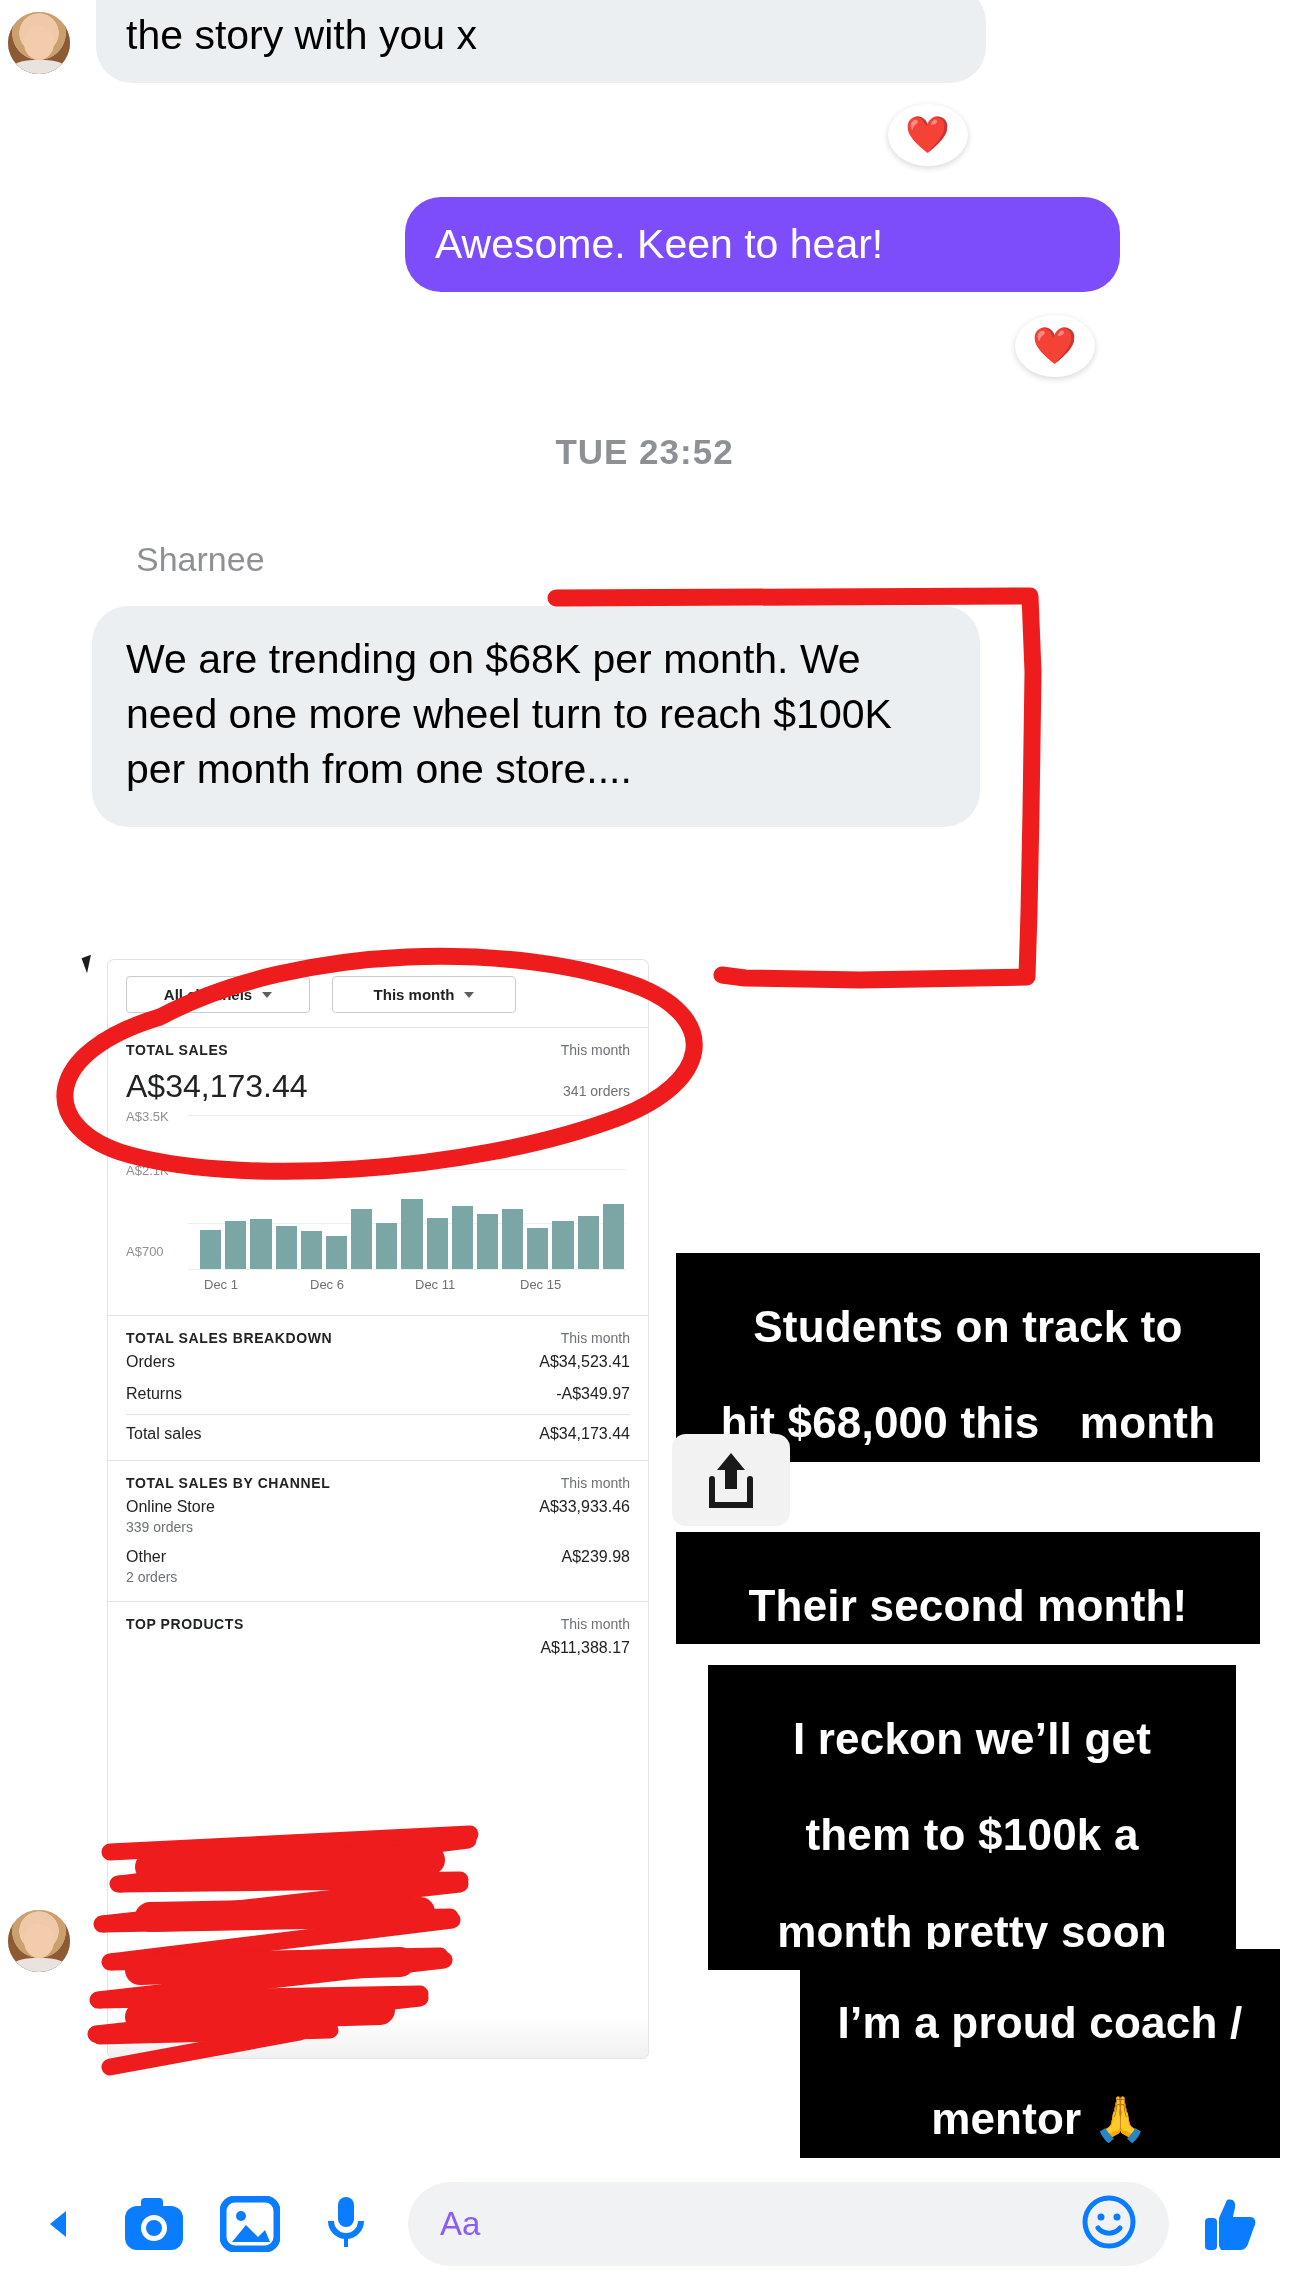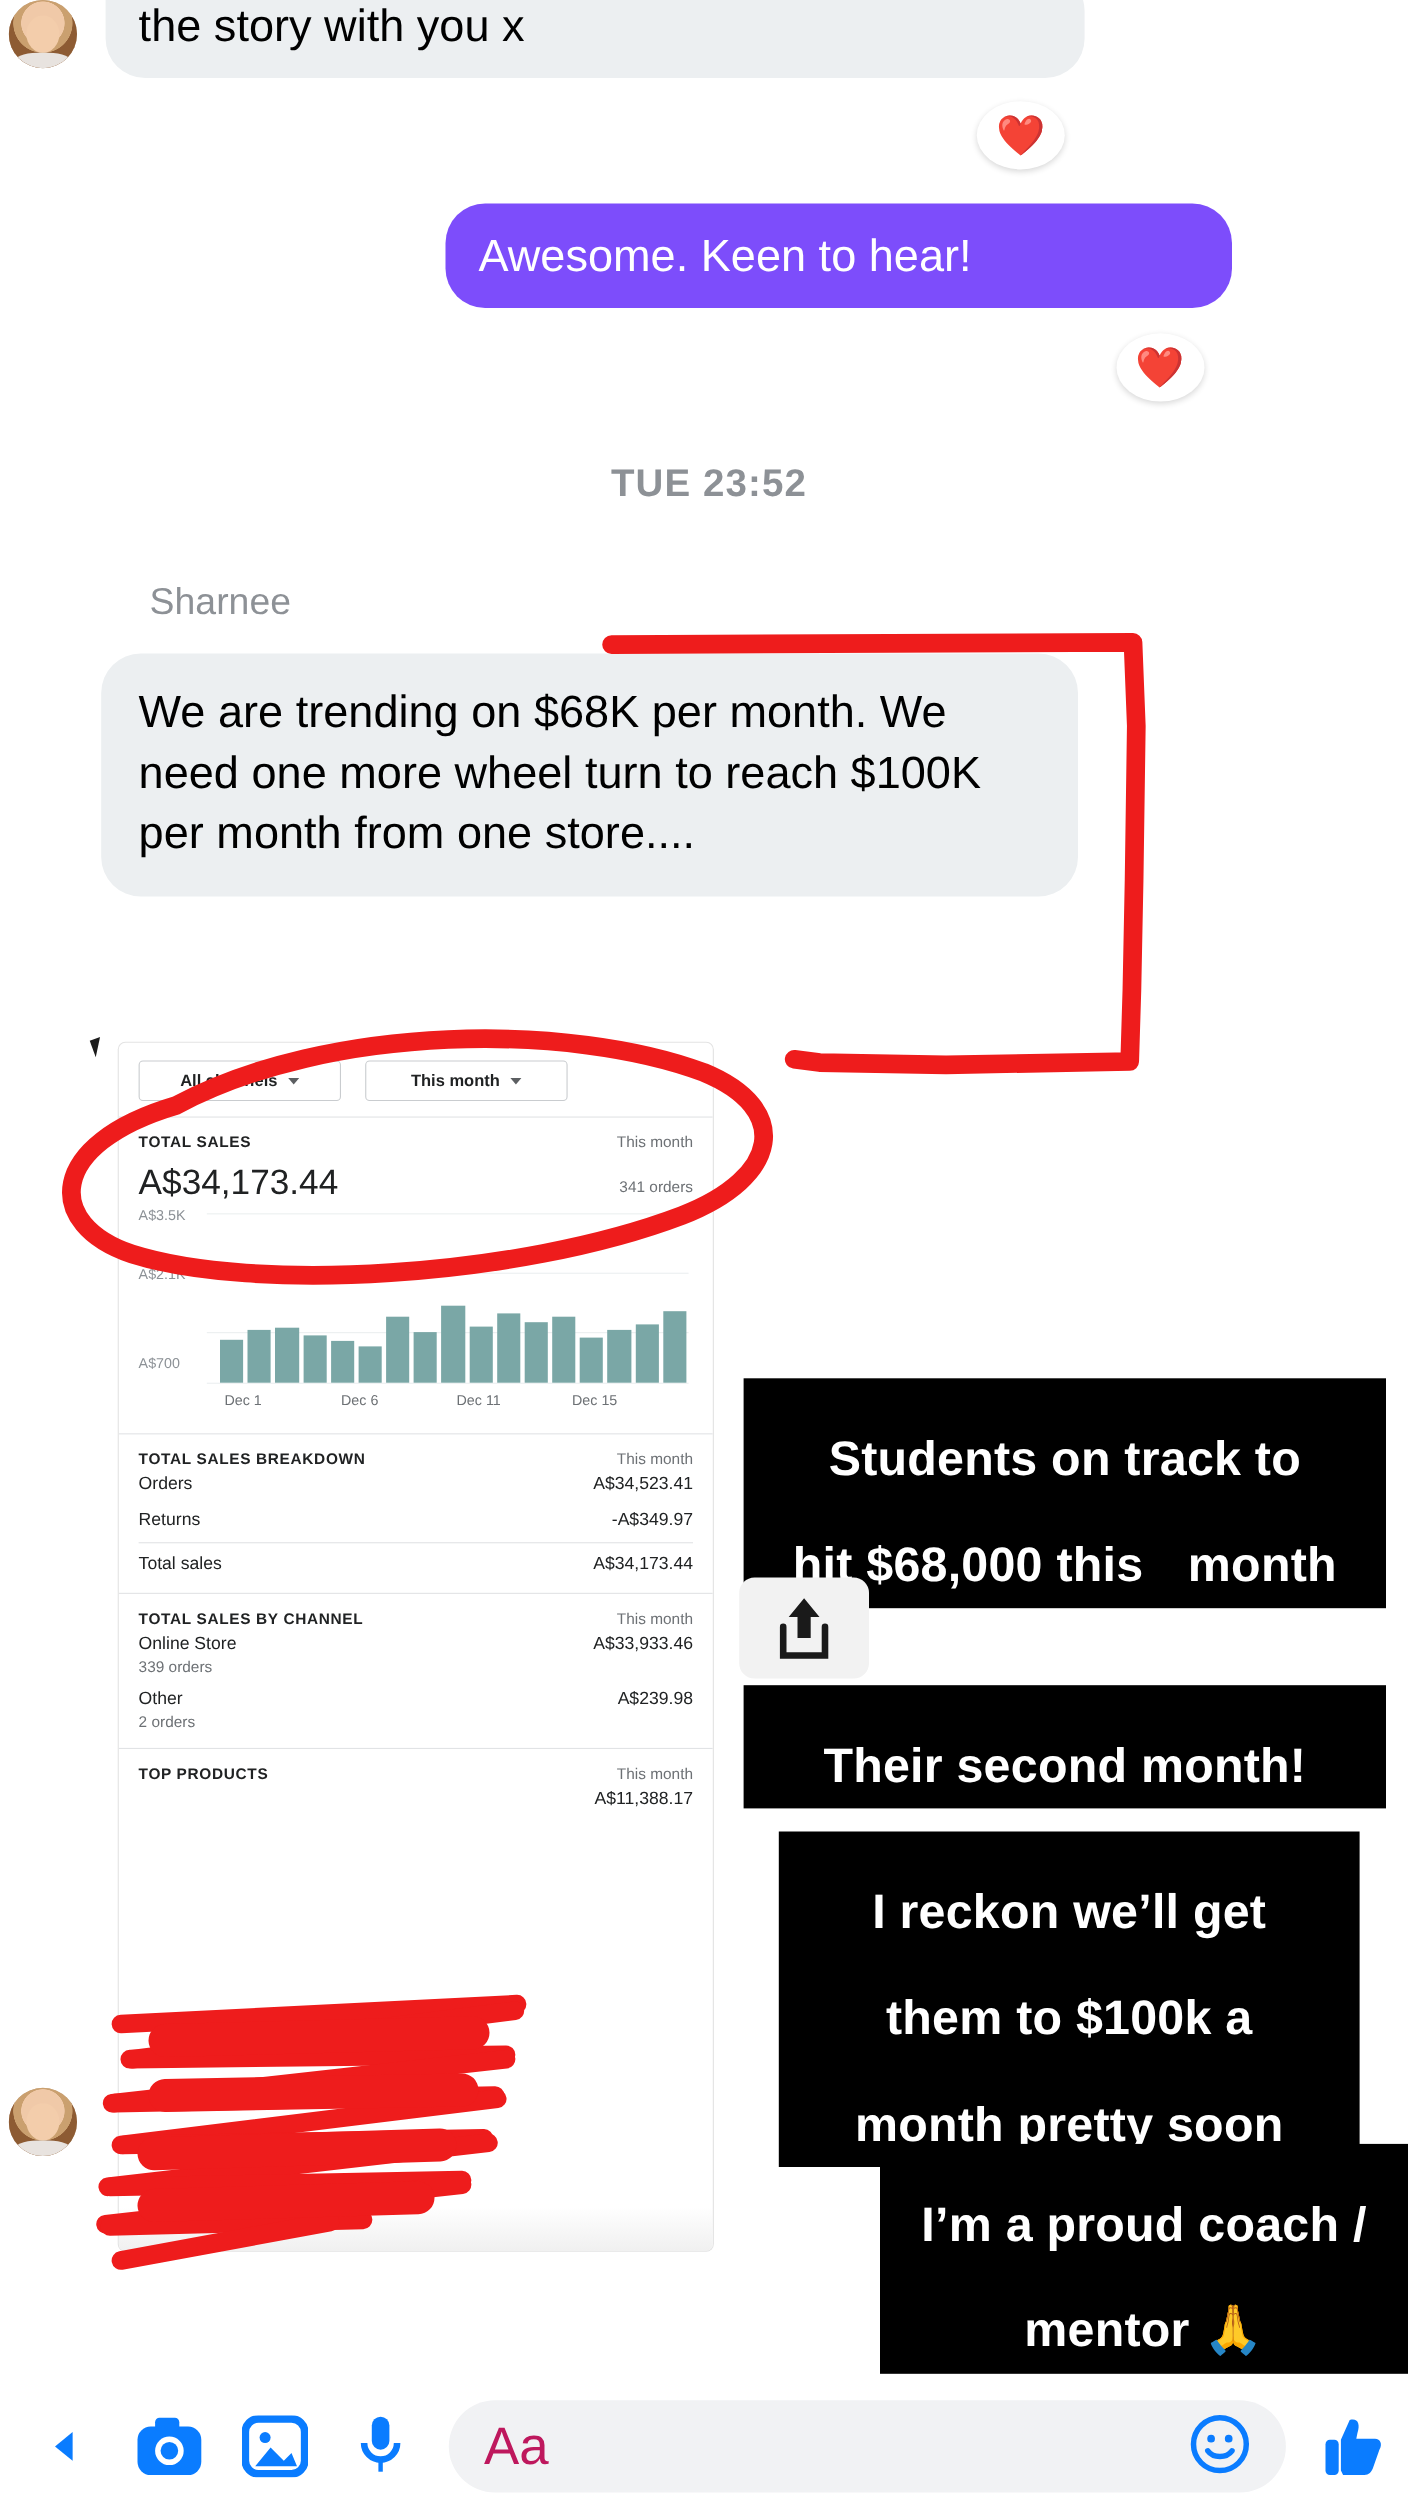--- a/index.html
+++ b/index.html
@@ -18,21 +18,21 @@
     position: relative;
     width: 1289px;
     height: 2288px;
     background: #ffffff;
     overflow: hidden;
   }
 
   
   .thread {
     position: absolute;
-    left: 0; top: 0;
+    left: 0; top: 12px;
     width: 1289px;
     height: 2160px;
     background: #ffffff;
   }
 
   .avatar {
     position: absolute;
     width: 62px; height: 62px;
     border-radius: 50%;
     overflow: hidden;
@@ -251,21 +251,21 @@
   .comp-input {
     flex: 1 1 auto;
     height: 84px;
     margin: 0 14px;
     background: #f1f2f4;
     border-radius: 42px;
     display: flex; align-items: center; justify-content: space-between;
     padding: 0 32px;
     box-sizing: border-box;
   }
-  .comp-placeholder { font-size: 48px; color: #be185d; }
+  .comp-placeholder { font-size: 33px; color: #8b5cf6; }
   .chev-left {
     width: 0; height: 0;
     border-top: 13px solid transparent;
     border-bottom: 13px solid transparent;
     border-right: 16px solid #0a7cff;
   }
 </style>
 </head>
 <body>
 

